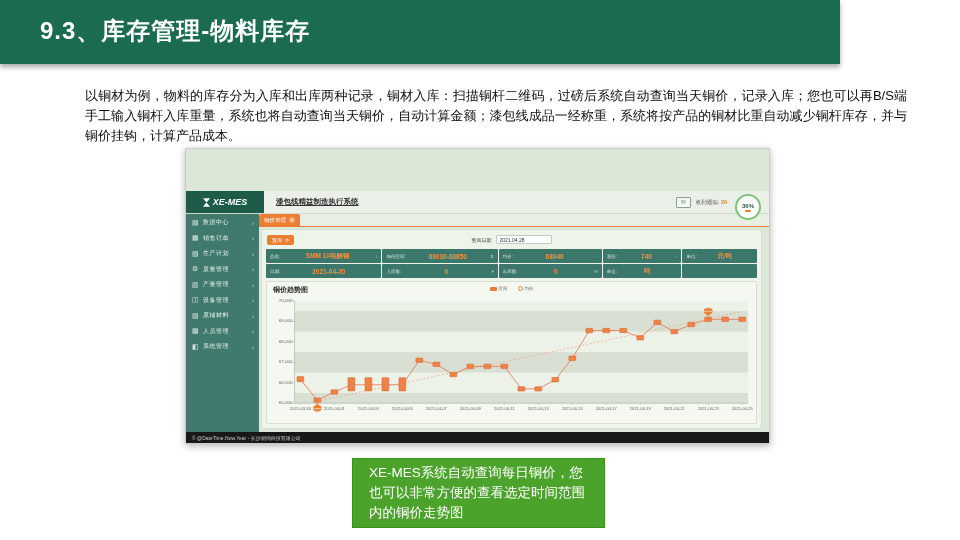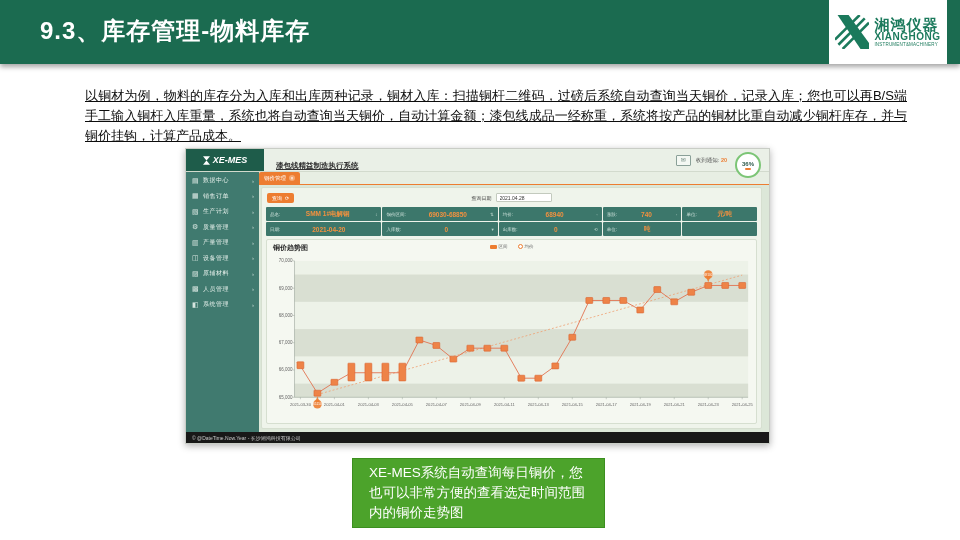--- a/index.html
+++ b/index.html
@@ -1,36 +1,36 @@
 <!DOCTYPE html>
 <html><head>
 <meta charset="utf-8">
 <style>
   html,body{margin:0;padding:0;background:#888;}
   .slide{position:relative;width:960px;height:540px;background:#ffffff;overflow:hidden;
          font-family:"Liberation Sans",sans-serif;}
   
-  .hd{position:absolute;left:0;top:0;width:960px;height:64px;background:#1B6B50;
-      box-shadow:0 3px 5px rgba(0,0,0,.35);}
+  .hd{position:absolute;left:0;top:0;width:804px;height:64px;background:#1B6B50;
+      box-shadow:0 3px 5px rgba(0,0,0,.35);padding-left:36px;}
   .hd-title{position:absolute;left:40px;top:15px;font-size:24px;font-weight:700;color:#fff;letter-spacing:1px;}
   .hd-logo{position:absolute;right:13px;top:0;width:118px;height:64px;background:#fff;
            display:flex;align-items:center;justify-content:center;gap:5px;}
   .hd-logo .txt{display:flex;flex-direction:column;line-height:1.05;}
   .hd-logo .cn{font-size:15px;font-weight:700;color:#1B7A5C;letter-spacing:1px;}
   .hd-logo .en{font-size:10px;font-weight:700;color:#1B7A5C;letter-spacing:.5px;}
   .hd-logo .sub{font-size:4.5px;color:#1B7A5C;letter-spacing:.2px;}
   
   .bodytext{position:absolute;left:85px;top:86px;width:822px;font-size:13px;line-height:20px;
-            color:#0d0d0d;text-align:justify;text-decoration:underline;}
+            color:#0d0d0d;text-align:justify;}
   
   .app{position:absolute;left:185px;top:148px;width:585px;height:296px;background:#DCE7D8;
        border:1px solid #c9cdc6;box-shadow:0 2px 7px rgba(0,0,0,.3);box-sizing:border-box;
        display:flex;flex-direction:column;}
   .app-header{position:relative;height:22px;background:#EAF0E7;border-bottom:1px solid #d2dacd;
-              display:flex;align-items:flex-end;flex:none;}
+              display:flex;align-items:center;flex:none;margin-top:42px;}
   .app-logo{width:78px;height:22px;background:#1E5C4A;color:#fff;display:flex;align-items:center;
             justify-content:center;gap:3px;font-size:9px;font-weight:700;font-style:italic;flex:none;}
   .app-title{margin-left:12px;font-size:7.5px;font-weight:700;color:#333;text-decoration:underline;}
   .app-right{position:absolute;right:42px;top:0;height:22px;display:flex;align-items:center;gap:5px;}
   .mail{width:13px;height:9px;border:1px solid #8aa098;border-radius:1px;background:#f4f8f3;
         font-size:6px;line-height:8px;text-align:center;color:#5d7a70;}
   .notice{font-size:5.5px;color:#555;}
   .notice b{color:#ED7D31;font-weight:700;}
   .gauge{position:absolute;right:8px;top:3px;width:26px;height:26px;border-radius:50%;
          background:#fff;border:2px solid #7CC576;box-sizing:border-box;z-index:5;
@@ -79,33 +79,20 @@
   .caption{position:absolute;left:352px;top:458px;width:253px;background:#4CA32B;border:1px solid #3C8F1F;
            color:#fff;font-size:13.5px;line-height:20px;padding:4px 16px;box-sizing:border-box;}
 </style>
 </head>
 <body>
 
 <div class="slide">
 
   <div class="hd">
     <div class="hd-title">9.3、库存管理-物料库存</div>
-    <div class="hd-logo">
-      <svg width="34" height="34" viewBox="0 0 40 40">
-        <polygon points="3,0 16,0 40,33 40,40 30,40" fill="#1B7A5C"></polygon>
-        <line x1="40" y1="9" x2="9" y2="40" stroke="#1B7A5C" stroke-width="3"></line>
-        <line x1="35" y1="4" x2="4" y2="35" stroke="#1B7A5C" stroke-width="3"></line>
-        <line x1="29" y1="0" x2="0" y2="29" stroke="#1B7A5C" stroke-width="3"></line>
-      </svg>
-      <div class="txt">
-        <span class="cn">湘鸿仪器</span>
-        <span class="en">XIANGHONG</span>
-        <span class="sub">INSTRUMENT&amp;MACHINERY</span>
-      </div>
-    </div>
   </div>
 
   <div class="bodytext">以铜材为例，物料的库存分为入库和出库两种记录，铜材入库：扫描铜杆二维码，过磅后系统自动查询当天铜价，记录入库；您也可以再B/S端手工输入铜杆入库重量，系统也将自动查询当天铜价，自动计算金额；漆包线成品一经称重，系统将按产品的铜材比重自动减少铜杆库存，并与铜价挂钩，计算产品成本。</div>
 
   <div class="app">
     <div class="app-header">
       <div class="app-logo">
         <svg width="7" height="9" viewBox="0 0 10 12">
           <polygon points="0,0 10,0 5,6 0,0" fill="#fff"></polygon>
             <polygon points="0,12 10,12 5,6 0,12" fill="#fff"></polygon>

